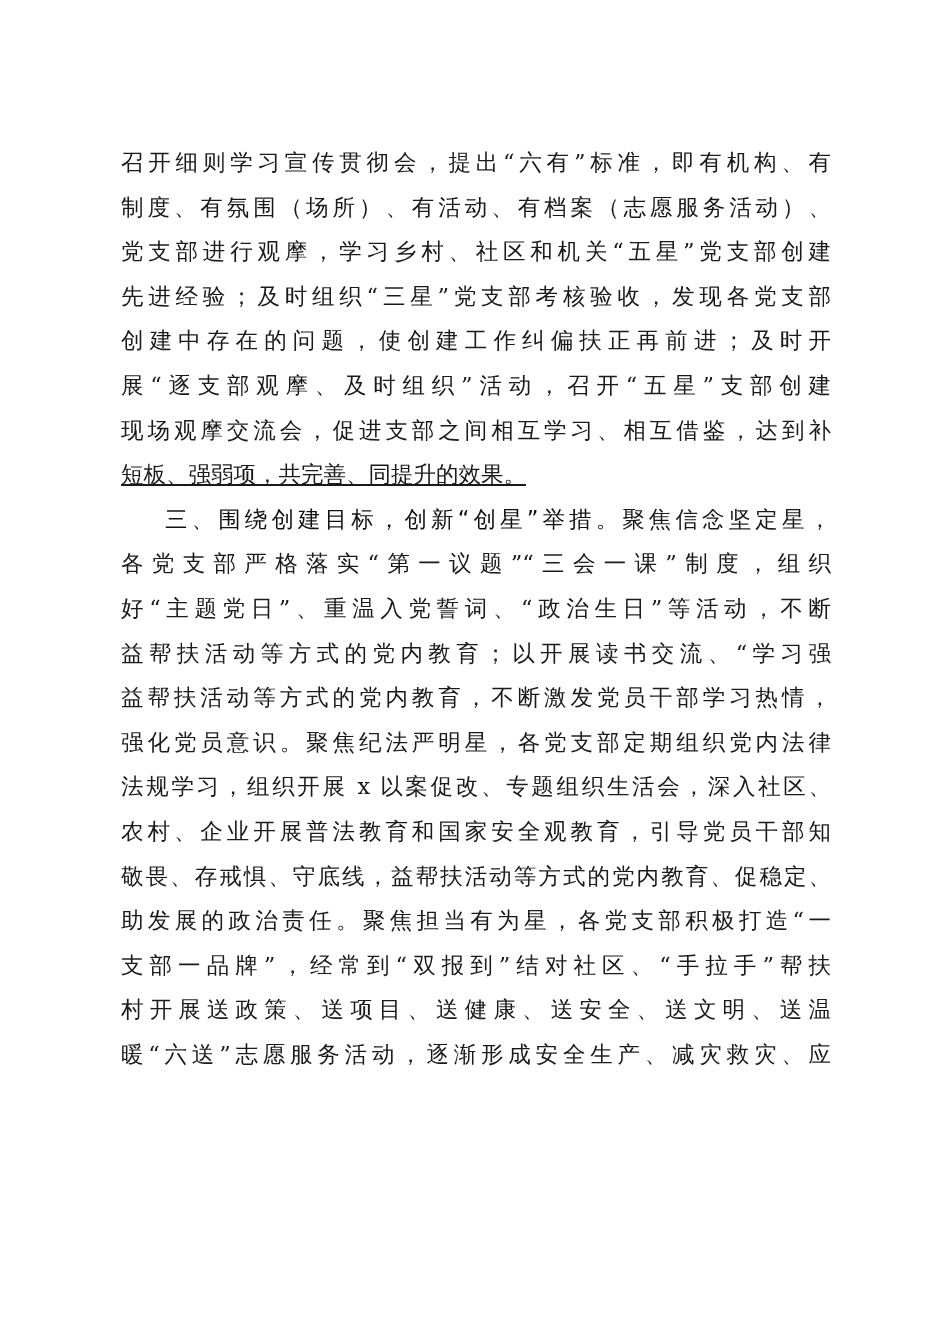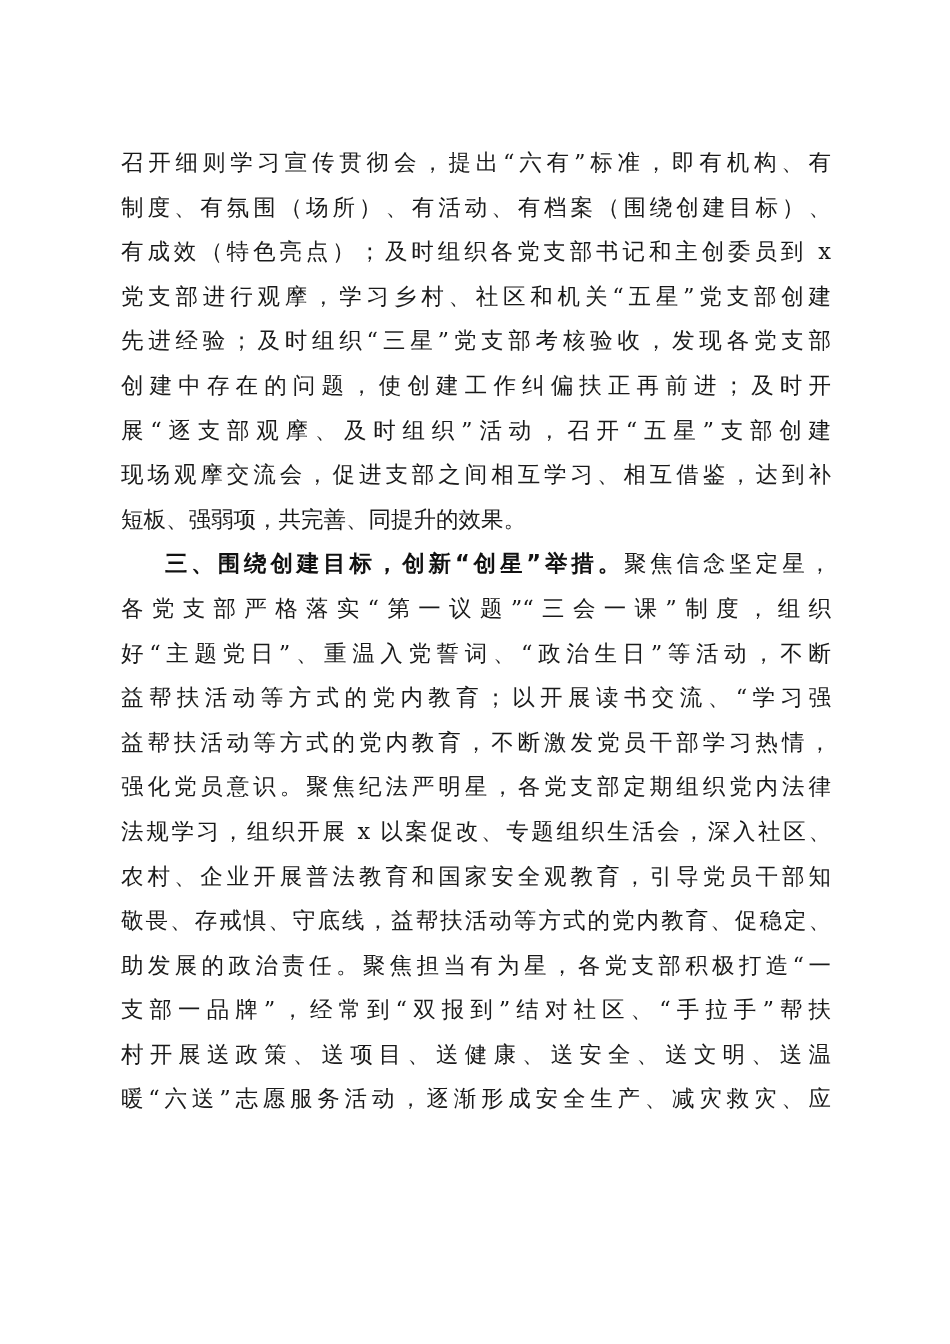--- a/index.html
+++ b/index.html
@@ -11,32 +11,31 @@
     height: 44.6px;
     line-height: 44.6px;
     font-family: "DejaVu Serif", "Liberation Serif", serif;
     font-size: 22.5px;
     color: #1a1a1a;
     white-space: nowrap;
     text-align: justify;
     text-align-last: justify;
     letter-spacing: 0;
   }
-  .line.last { text-align-last: left; }
+  .line.last { text-align-last: left; text-decoration: underline; }
   .line.indent { padding-left: 44px; }
-  .heading { font-family: "DejaVu Sans", "Liberation Sans", sans-serif; font-weight: bold; color: #111; }
+  .heading { font-family: "DejaVu Sans", "Liberation Sans", sans-serif; font-weight: normal; color: #111; }
 </style>
 </head>
 <body>
 
 <div class="page">
   <div class="text-block">
     <span class="line">召开细则学习宣传贯彻会，提出“六有”标准，即有机构、有</span>
-    <span class="line">制度、有氛围（场所）、有活动、有档案（围绕创建目标）、</span>
-    <span class="line">有成效（特色亮点）；及时组织各党支部书记和主创委员到 x</span>
+    <span class="line">制度、有氛围（场所）、有活动、有档案（志愿服务活动）、</span>
     <span class="line">党支部进行观摩，学习乡村、社区和机关“五星”党支部创建</span>
     <span class="line">先进经验；及时组织“三星”党支部考核验收，发现各党支部</span>
     <span class="line">创建中存在的问题，使创建工作纠偏扶正再前进；及时开</span>
     <span class="line">展“逐支部观摩、及时组织”活动，召开“五星”支部创建</span>
     <span class="line">现场观摩交流会，促进支部之间相互学习、相互借鉴，达到补</span>
     <span class="line last">短板、强弱项，共完善、同提升的效果。</span>
 
     <span class="line indent"><span class="heading">三、围绕创建目标，创新“创星”举措。</span><span>聚焦信念坚定星，</span></span>
     <span class="line">各党支部严格落实“第一议题”“三会一课”制度，组织</span>
     <span class="line">好“主题党日”、重温入党誓词、“政治生日”等活动，不断</span>

